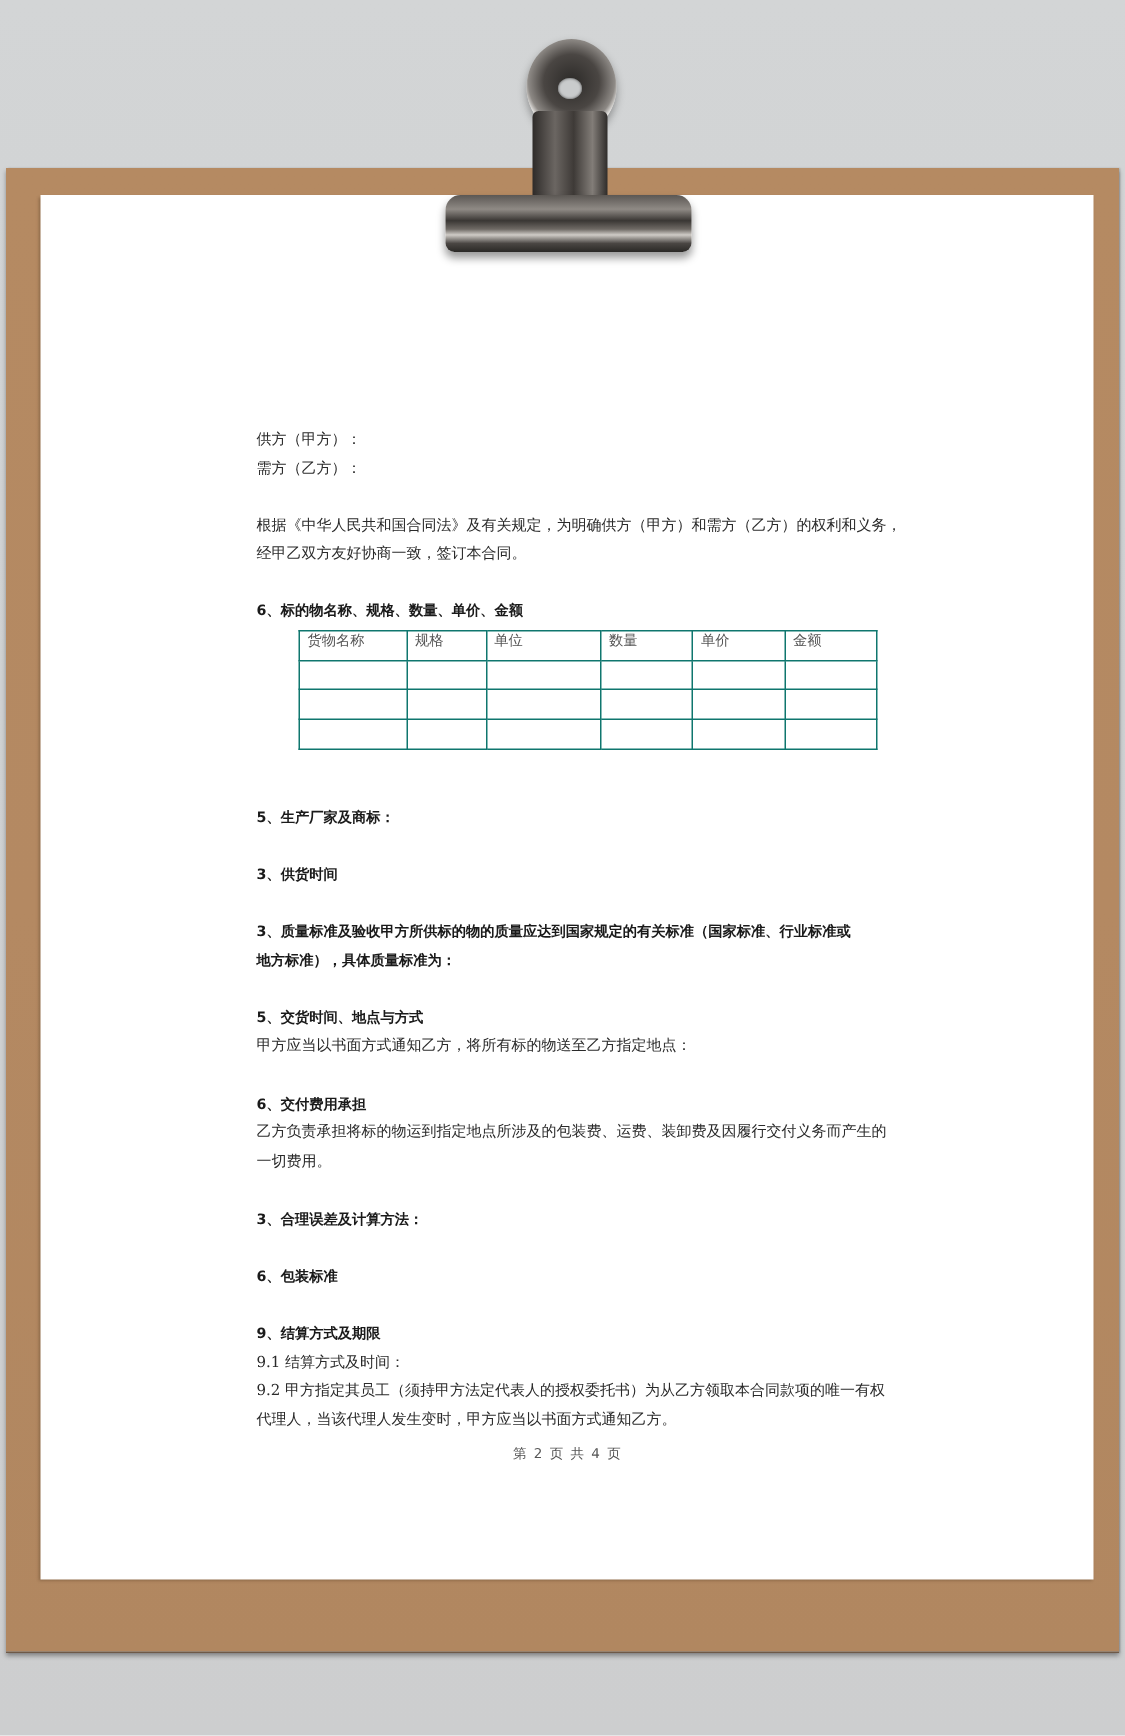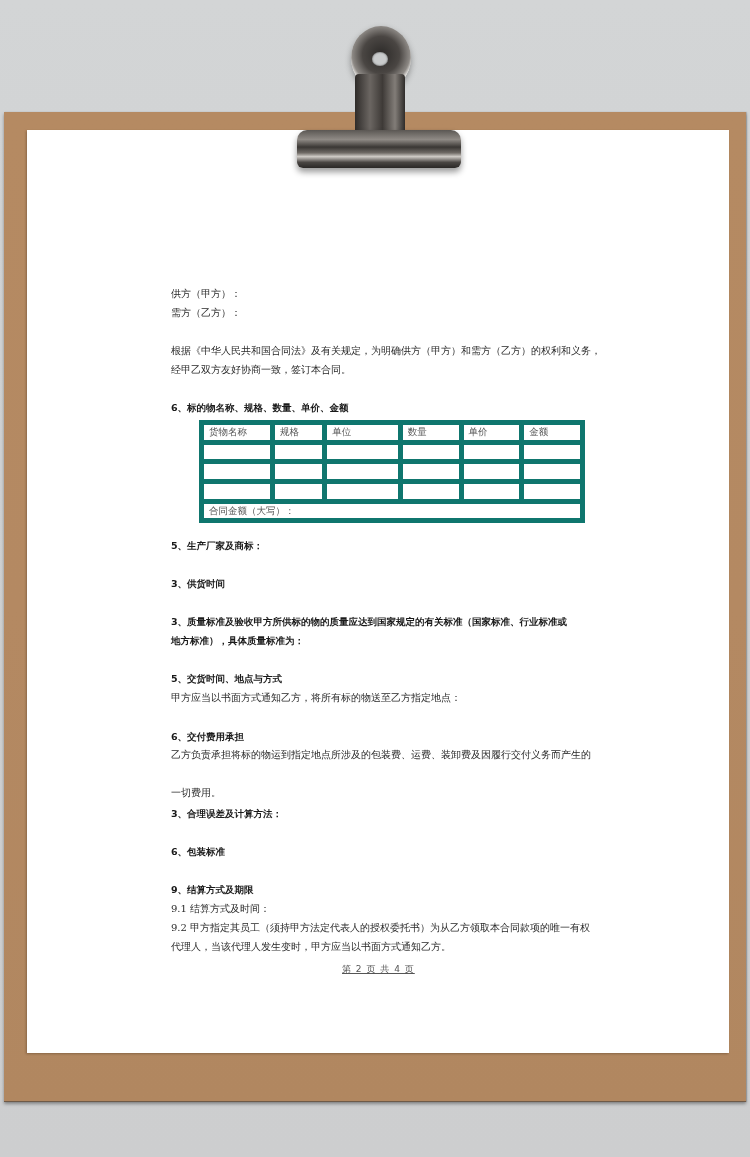--- a/index.html
+++ b/index.html
@@ -49,29 +49,28 @@
     position: absolute; left: 171px; top: 284px; width: 420px;
     font-size: 10px; line-height: 19px; color: #2a2a2a;
   }
   .line { position: absolute; left: 0; white-space: nowrap; }
   .bold { font-weight: bold; color: #1a1a1a; font-family: "DejaVu Sans", "Liberation Sans", sans-serif; font-size: 9.5px; }
   table.goods {
     position: absolute; left: 28px; top: 136px; width: 386px;
     border-collapse: collapse; font-size: 9.5px; color: #555;
   }
   table.goods td {
-    border: 5px solid #0f766e; height: 19.7px; padding: 0 0 0 5px;
+    border: 1px solid #0f766e; height: 19.7px; padding: 0 0 0 5px;
     vertical-align: top; line-height: 13px;
   }
   table.goods td.total { height: 19px; }
   .footer {
     position: absolute; left: 342px; top: 963px; font-size: 9px;
     color: #555; letter-spacing: 1px;
     font-family: "DejaVu Sans", "Liberation Sans", sans-serif;
-    text-decoration: underline;
   }
 </style>
 </head>
 <body>
 
 <div class="board"></div>
 <div class="paper"></div>
 
 <div class="clip">
   <div class="ring"></div>
@@ -116,37 +115,34 @@
       <td></td>
     </tr>
     <tr>
       <td></td>
       <td></td>
       <td></td>
       <td></td>
       <td></td>
       <td></td>
     </tr>
-    <tr>
-      <td class="total" colspan="6">合同金额（大写）：</td>
-    </tr>
   </tbody>
     </table>
 
   <div class="line bold" style="top:252px">5、生产厂家及商标：</div>
   <div class="line bold" style="top:290px">3、供货时间</div>
   <div class="line bold" style="top:328px">3、质量标准及验收甲方所供标的物的质量应达到国家规定的有关标准（国家标准、行业标准或</div>
   <div class="line bold" style="top:347px">地方标准），具体质量标准为：</div>
 
   <div class="line bold" style="top:385px">5、交货时间、地点与方式</div>
   <div class="line" style="top:404px">甲方应当以书面方式通知乙方，将所有标的物送至乙方指定地点：</div>
 
   <div class="line bold" style="top:443px">6、交付费用承担</div>
   <div class="line" style="top:461px">乙方负责承担将标的物运到指定地点所涉及的包装费、运费、装卸费及因履行交付义务而产生的</div>
-  <div class="line" style="top:499px">一切费用。</div>
+  <div class="line" style="top:481px">一切费用。</div>
 
   <div class="line bold" style="top:520px">3、合理误差及计算方法：</div>
   <div class="line bold" style="top:558px">6、包装标准</div>
 
   <div class="line bold" style="top:596px">9、结算方式及期限</div>
   <div class="line" style="top:615px">9.1 结算方式及时间：</div>
   <div class="line" style="top:634px">9.2 甲方指定其员工（须持甲方法定代表人的授权委托书）为从乙方领取本合同款项的唯一有权</div>
   <div class="line" style="top:653px">代理人，当该代理人发生变时，甲方应当以书面方式通知乙方。</div>
 </div>
 

